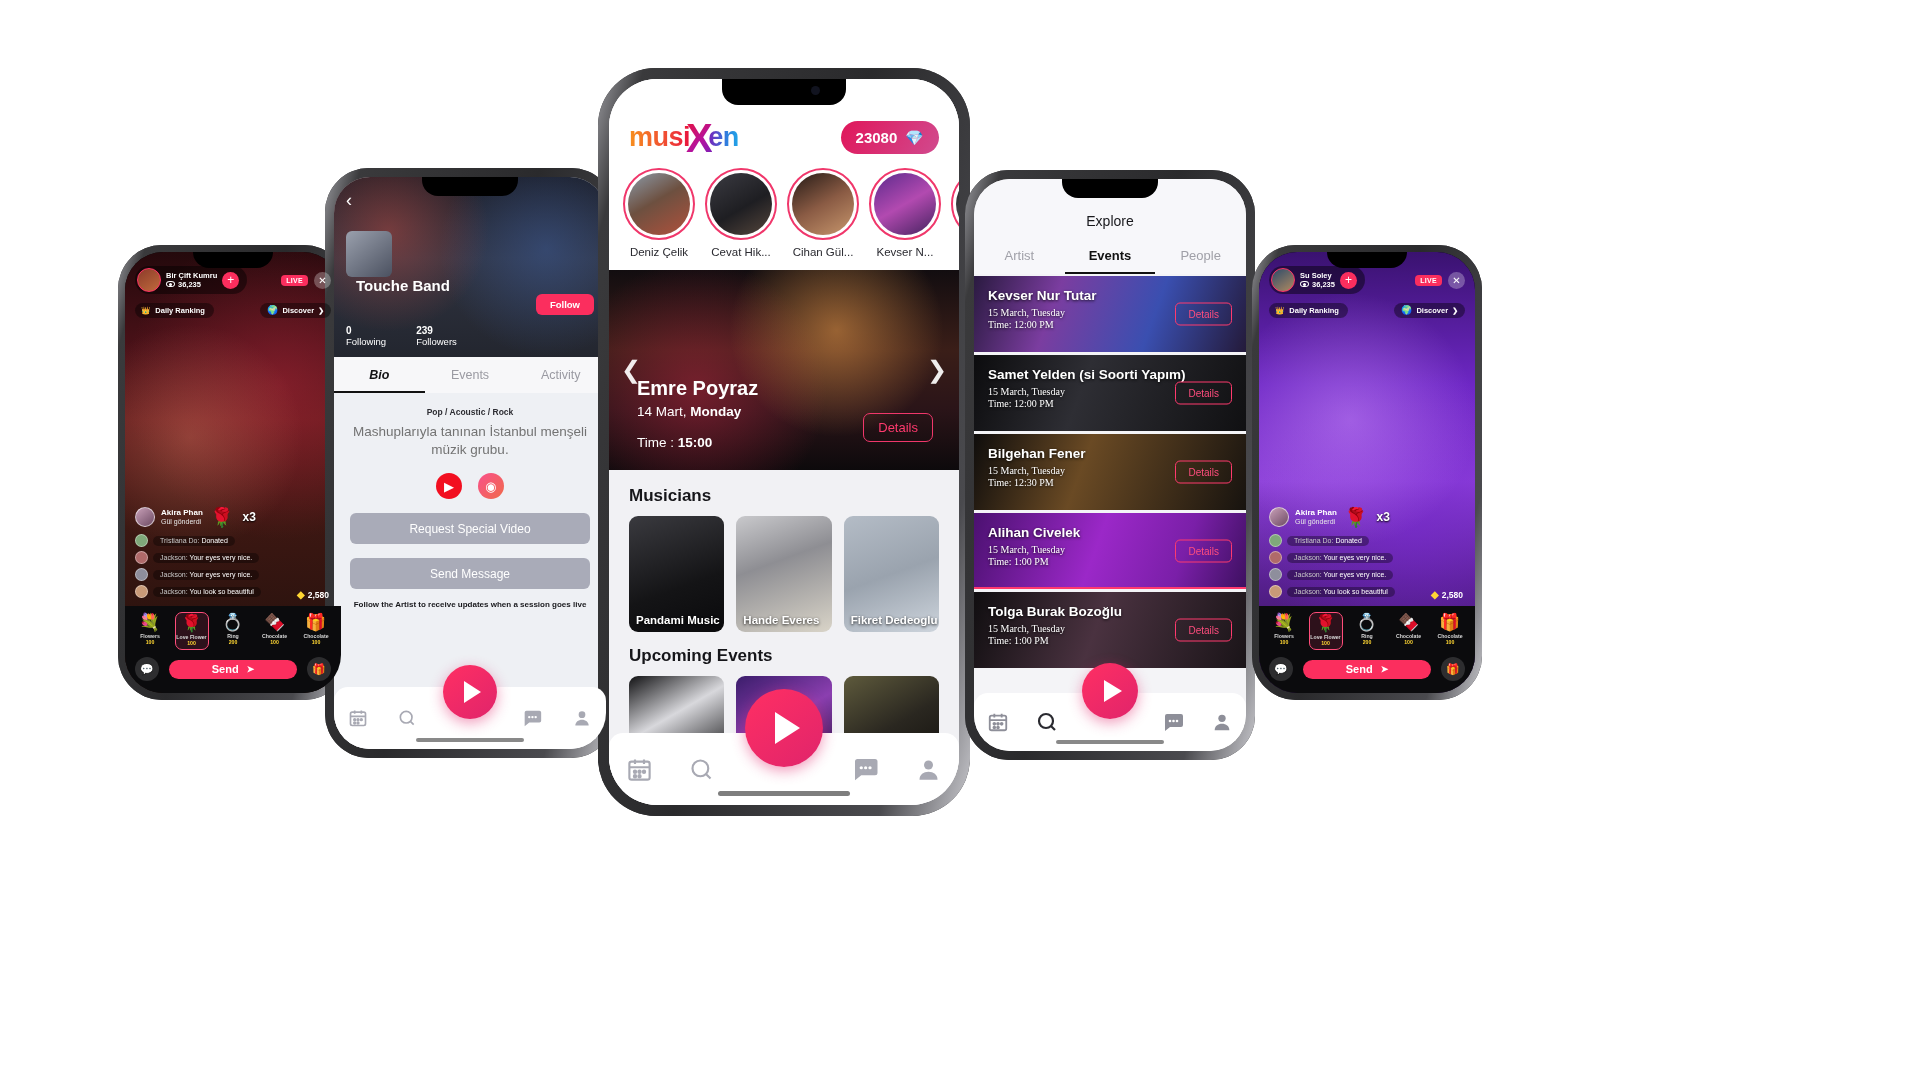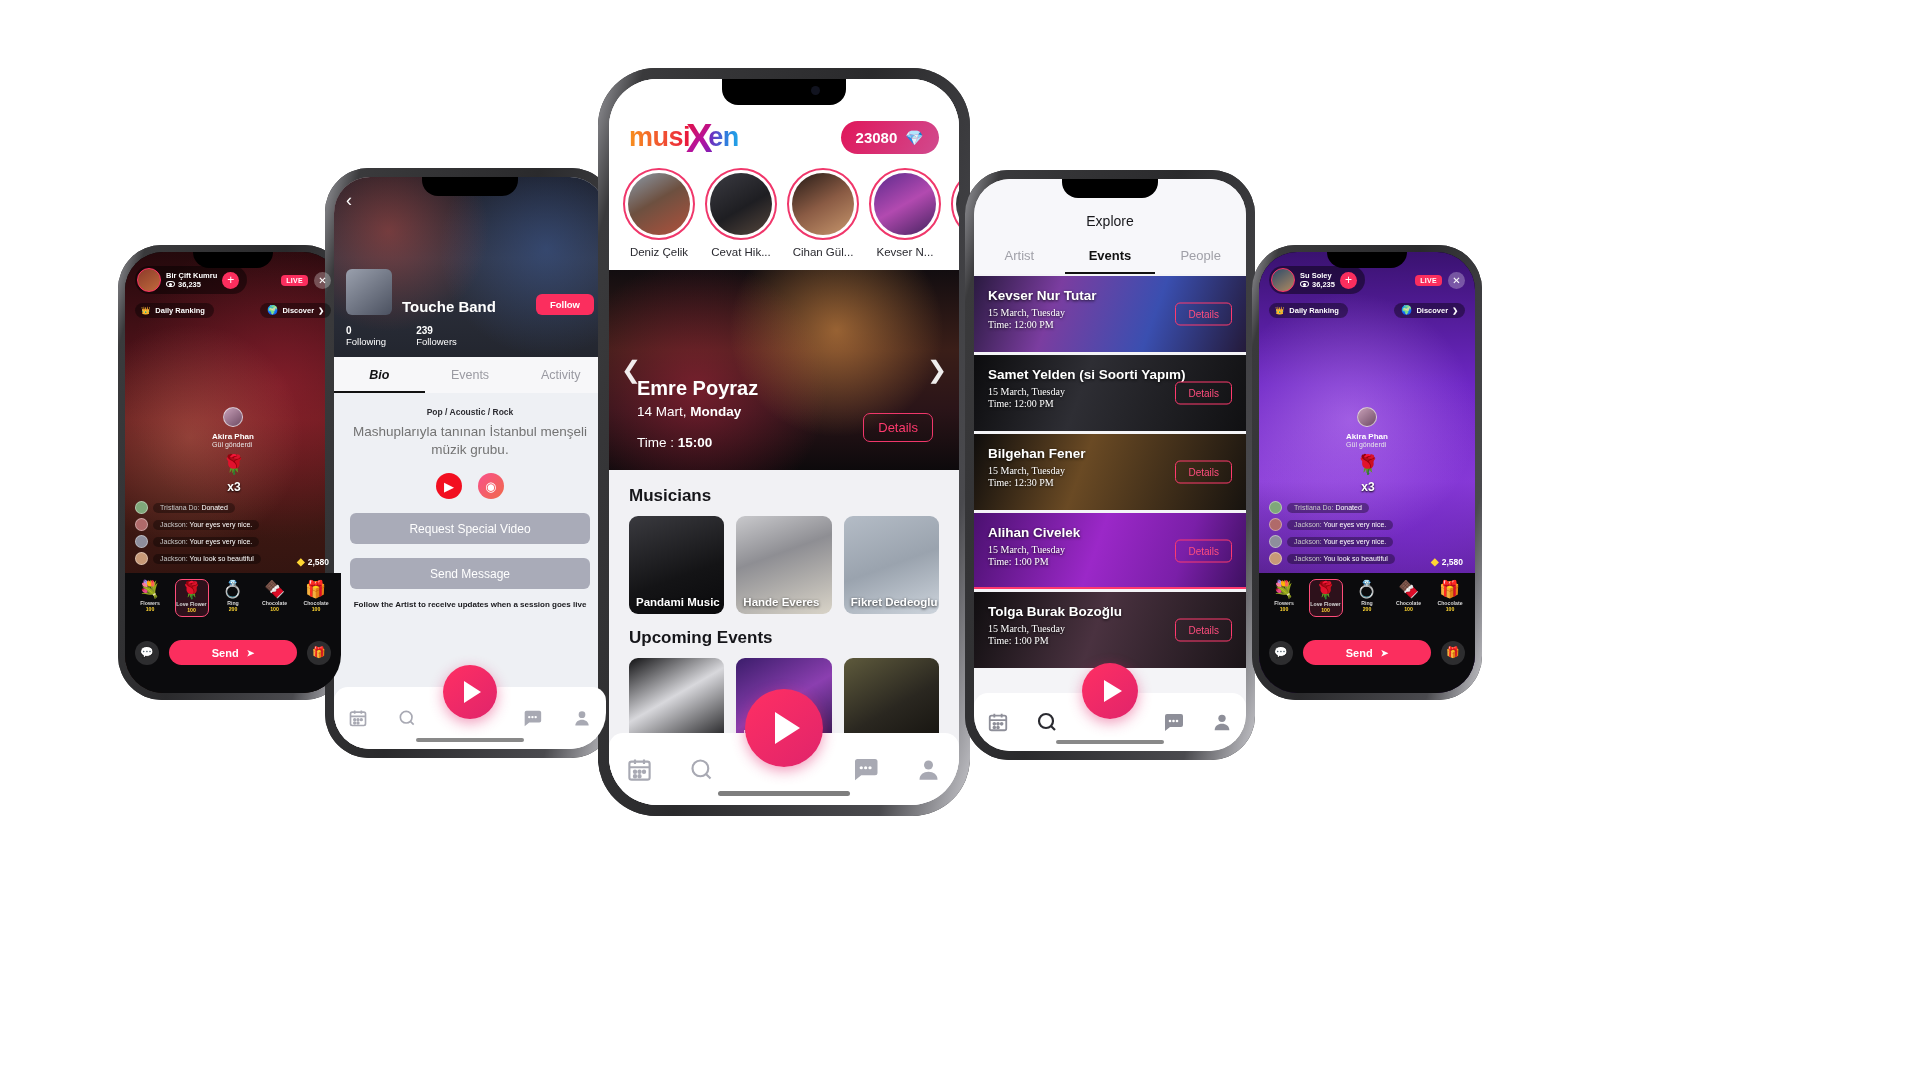--- a/index.html
+++ b/index.html
@@ -55,21 +55,21 @@
   .live-row2{display:flex;align-items:center;justify-content:space-between;margin-top:9px;}
   .rankpill{display:flex;align-items:center;gap:5px;background:rgba(0,0,0,.40);border-radius:12px;padding:3px 9px 3px 6px;}
   .crown{font-size:9px;line-height:1;}
   .rankpill span{color:#fff;font-size:7.5px;font-weight:600;}
   .discpill{display:flex;align-items:center;gap:4px;background:rgba(0,0,0,.40);border-radius:12px;padding:3px 7px;}
   .discpill .globe{font-size:9px;line-height:1;}
   .discpill span{color:#fff;font-size:7.5px;font-weight:600;}
 
   .live-spacer{flex:1;}
   .chatzone{position:relative;z-index:6;padding:0 10px 4px 10px;}
-  .giftrow{display:flex;align-items:center;gap:6px;margin-bottom:7px;flex-direction:column;}
+  .giftrow{display:flex;align-items:center;gap:6px;margin-bottom:7px;}
   .giftrow .g-av{width:20px;height:20px;border-radius:50%;overflow:hidden;border:1px solid rgba(255,255,255,.6);
      background:linear-gradient(140deg,#c8a0b8,#6d4a63);flex:none;}
   .g-meta{line-height:1.1;}
   .g-name{color:#fff;font-size:8px;font-weight:700;}
   .g-sub{color:#e8e8e8;font-size:7px;}
   .g-emoji{font-size:19px;line-height:1;margin-left:2px;}
   .g-x{color:#fff;font-size:12px;font-weight:800;text-shadow:0 1px 2px #000;margin-left:2px;}
   .chatline{display:flex;align-items:center;gap:5px;margin-bottom:4px;}
   .c-av{width:13px;height:13px;border-radius:50%;flex:none;border:1px solid rgba(255,255,255,.4);}
   .c-bub{background:rgba(0,0,0,.34);border-radius:9px;padding:1.5px 7px;font-size:7px;color:#fff;white-space:nowrap;}
@@ -77,34 +77,34 @@
   .diamondcount{position:absolute;right:12px;bottom:6px;display:flex;align-items:center;gap:3px;color:#fff;font-size:8.5px;font-weight:700;}
   .dia{color:#ffd633;font-size:10px;line-height:1;}
   .giftbar{position:relative;z-index:7;background:#0b0b0d;display:flex;justify-content:space-between;padding:6px 8px 3px;}
   .gift{width:34px;text-align:center;border-radius:7px;padding:2px 0 3px;}
   .gift.sel{border:1px solid #ff4d7a;background:rgba(255,60,110,.14);}
   .gift .gi{font-size:17px;line-height:1.05;}
   .gift .gl{color:#d9d9d9;font-size:5.2px;font-weight:700;margin-top:1px;}
   .gift .gp{color:#ffd633;font-size:5.2px;font-weight:700;}
   .sendbar{position:relative;z-index:7;background:#0b0b0d;display:flex;align-items:center;justify-content:space-between;padding:4px 10px 12px;}
   .circbtn{width:24px;height:24px;border-radius:50%;background:rgba(255,255,255,.14);display:flex;align-items:center;justify-content:center;font-size:11px;color:#fff;}
-  .sendbtn{flex:1;margin:16px 10px;height:25px;border-radius:14px;background:#fb2e5e;color:#fff;
+  .sendbtn{flex:1;margin:0 10px;height:19px;border-radius:14px;background:#fb2e5e;color:#fff;
      display:flex;align-items:center;justify-content:center;gap:8px;font-size:11px;font-weight:700;}
 
   
   .artist-screen{background:#f2f2f5;position:absolute;inset:0;display:flex;flex-direction:column;}
   .artist-hero{position:relative;height:180px;flex:none;
     background:
       radial-gradient(circle at 20% 30%, rgba(210,80,70,.45), transparent 40%),
       radial-gradient(circle at 78% 40%, rgba(60,90,150,.55), transparent 45%),
       linear-gradient(180deg,#1b1d26 0%,#2f3340 45%,#23262f 100%);
   }
   .backbtn{position:absolute;left:12px;top:14px;color:#fff;font-size:18px;z-index:6;line-height:1;}
   .hero-bottom{position:absolute;left:0;right:0;bottom:10px;padding:0 12px;z-index:6;}
-  .hero-row{display:flex;align-items:flex-end;}
+  .hero-row{display:flex;align-items:flex-start;flex-direction:column;}
   .hero-av{width:46px;height:46px;border-radius:6px;overflow:hidden;flex:none;
       background:linear-gradient(140deg,#9aa0ad,#4b5160);}
   .hero-name{color:#fff;font-size:15px;font-weight:700;margin-left:10px;}
   .followbtn{margin-left:auto;background:#fb2e5e;color:#fff;font-size:9.5px;font-weight:700;
       padding:5px 14px;border-radius:6px;}
   .stats{display:flex;gap:30px;margin-top:10px;}
   .stat .n{color:#fff;font-size:10px;font-weight:600;}
   .stat .l{color:#fff;font-size:9.5px;}
   .tabs{display:flex;background:#f7f7f9;flex:none;}
   .tab{flex:1;text-align:center;padding:11px 0 9px;font-size:12.5px;color:#9a9aa2;}
@@ -154,21 +154,21 @@
   .feat-name{color:#fff;font-size:20px;font-weight:700;}
   .feat-date{color:#fff;font-size:13.5px;margin-top:4px;}
   .feat-date b{font-weight:700;}
   .feat-time{color:#fff;font-size:13.5px;margin-top:16px;}
   .feat-time b{font-weight:700;}
   .detailsbtn{position:absolute;right:26px;bottom:28px;z-index:5;border:1.5px solid #f0376b;border-radius:7px;
       padding:6px 14px;color:#ff3a6e;font-size:13px;}
   .sect{padding:16px 20px 0;}
   .sect h3{font-size:17px;font-weight:700;color:#16161a;}
   .cards{display:flex;gap:12px;margin-top:10px;}
-  .card{flex:1;height:98px;border-radius:9px;position:relative;overflow:hidden;}
+  .card{flex:1;height:116px;border-radius:9px;position:relative;overflow:hidden;}
   .card .lbl{position:absolute;left:7px;bottom:6px;color:#fff;font-size:11.5px;font-weight:600;
      text-shadow:0 1px 3px rgba(0,0,0,.85);}
   .ev-card{flex:1;height:88px;border-radius:9px;position:relative;overflow:hidden;}
 
   
   .explore{position:absolute;inset:0;background:#f4f4f7;display:flex;flex-direction:column;}
   .ex-head{background:#f7f7fa;padding:34px 0 0;flex:none;}
   .ex-title{text-align:center;font-size:14px;font-weight:500;color:#18181c;padding-bottom:12px;}
   .ex-tabs{display:flex;}
   .ex-tab{flex:1;text-align:center;padding:7px 0 9px;font-size:13px;color:#a0a0a8;}

